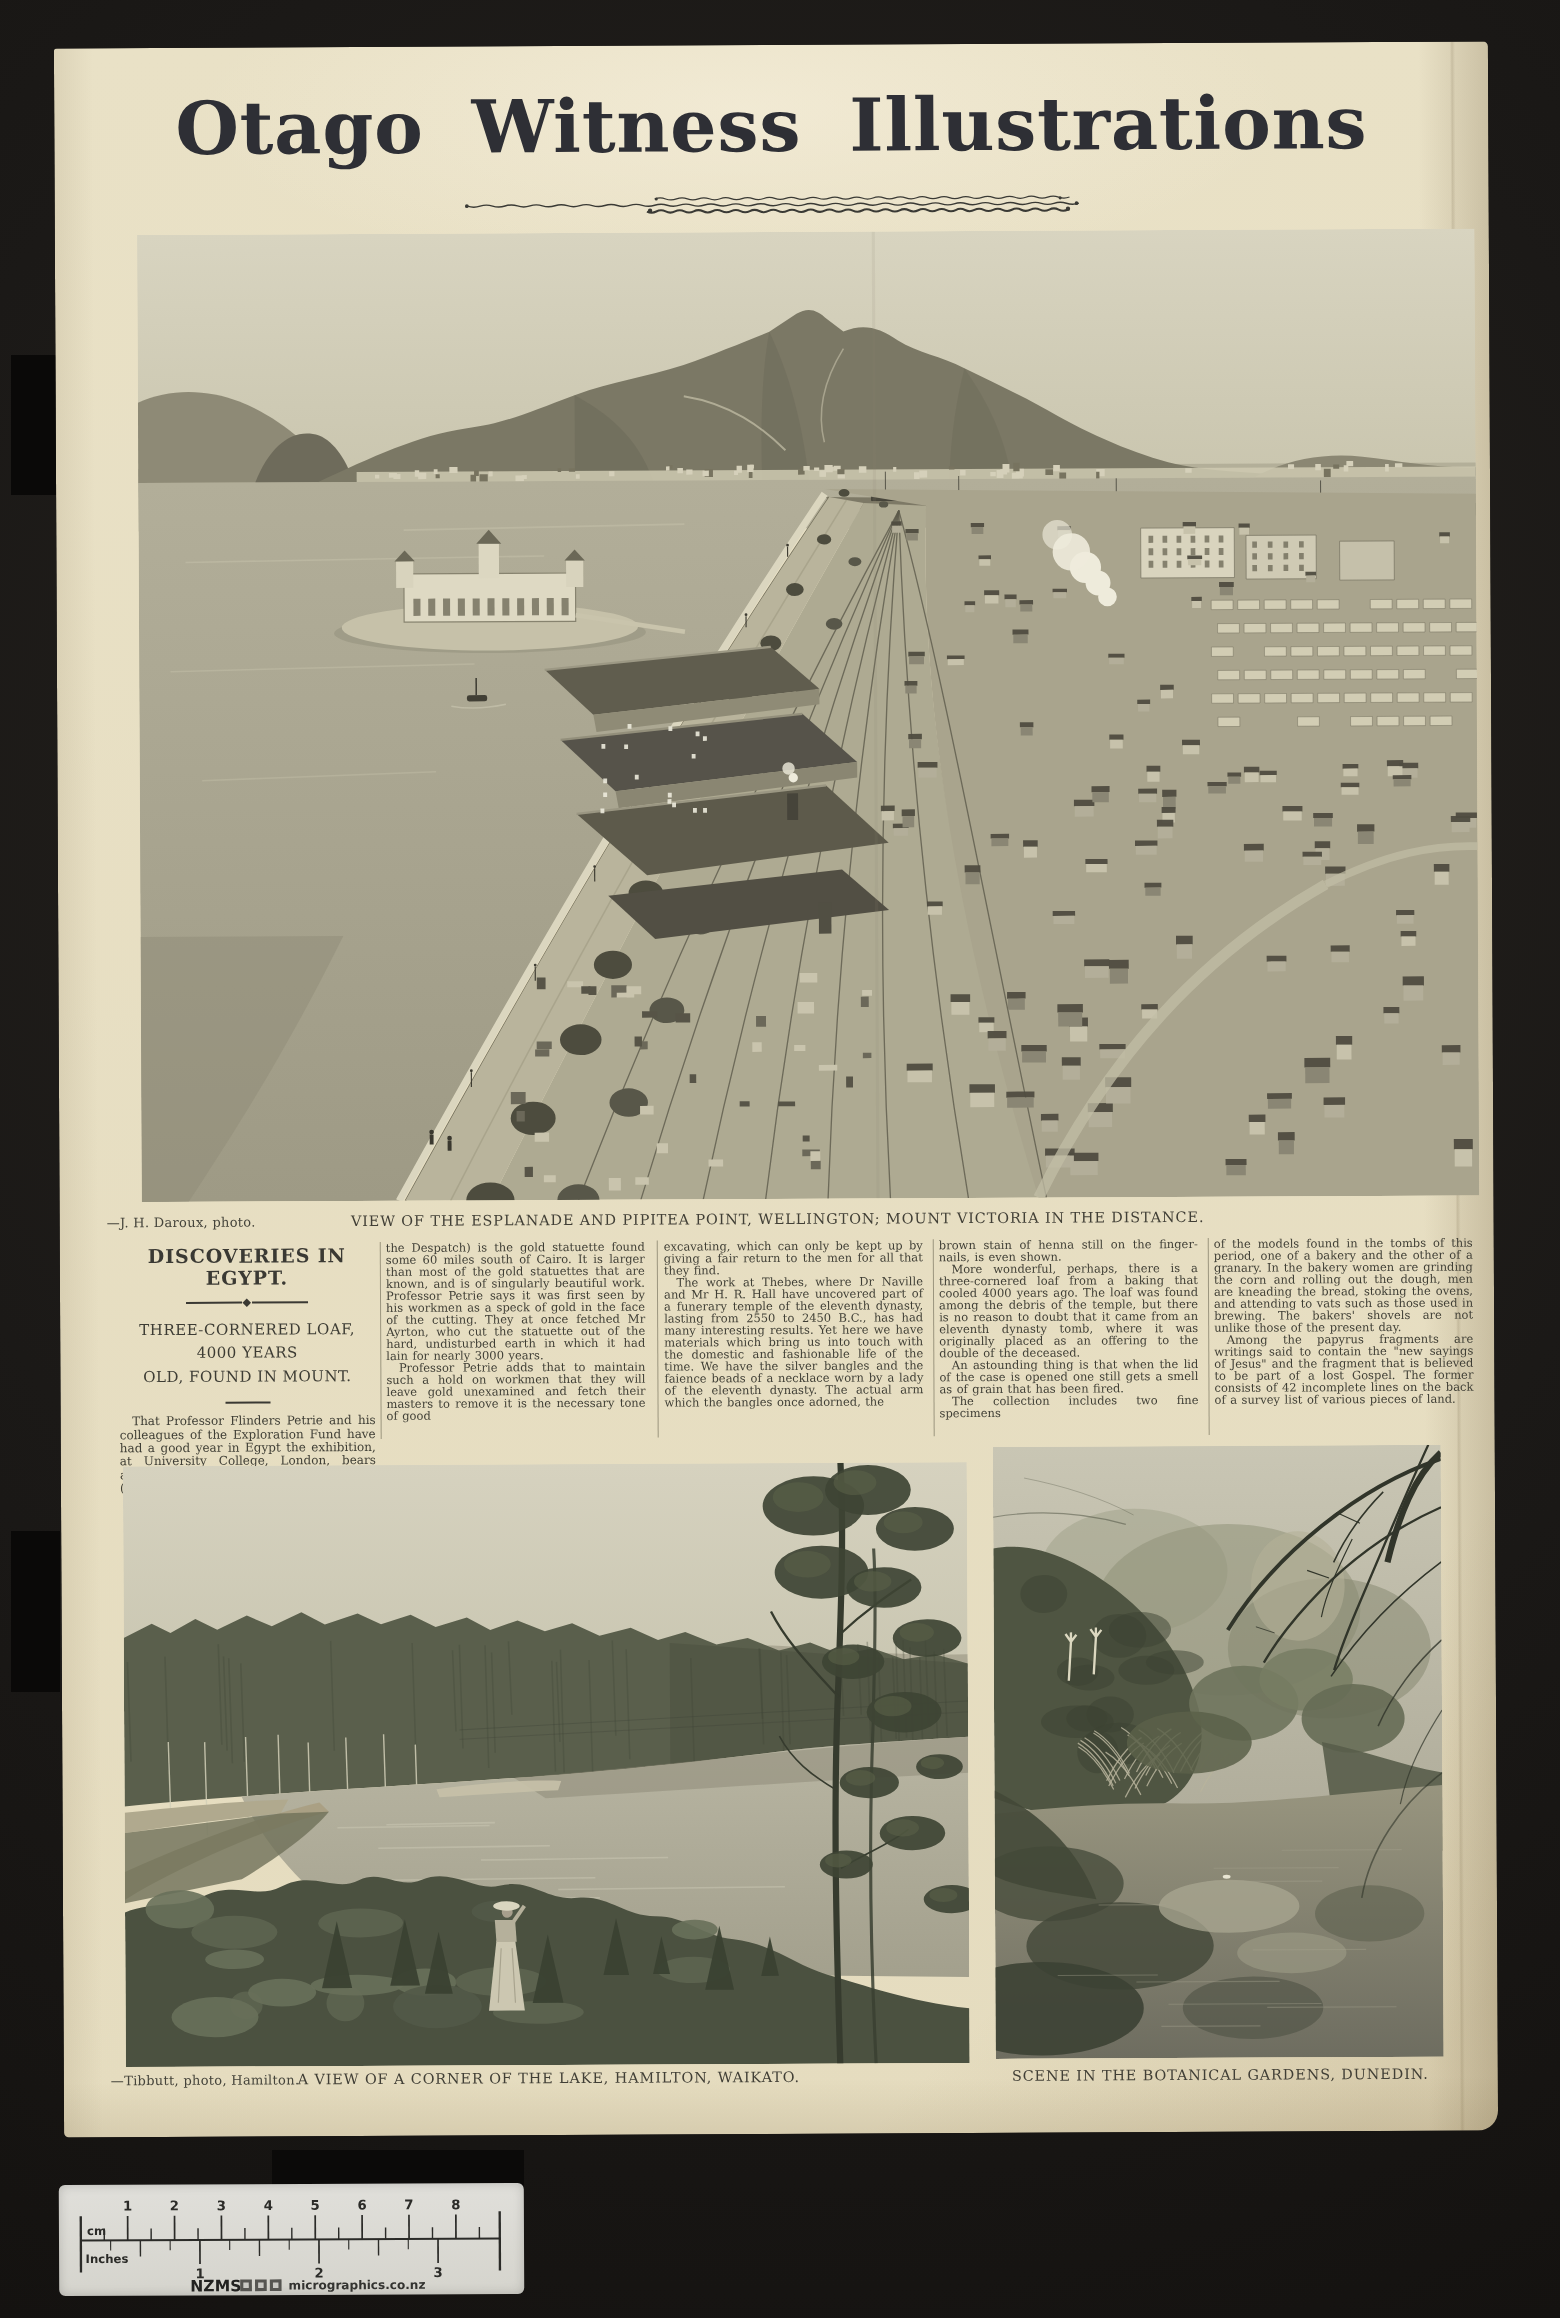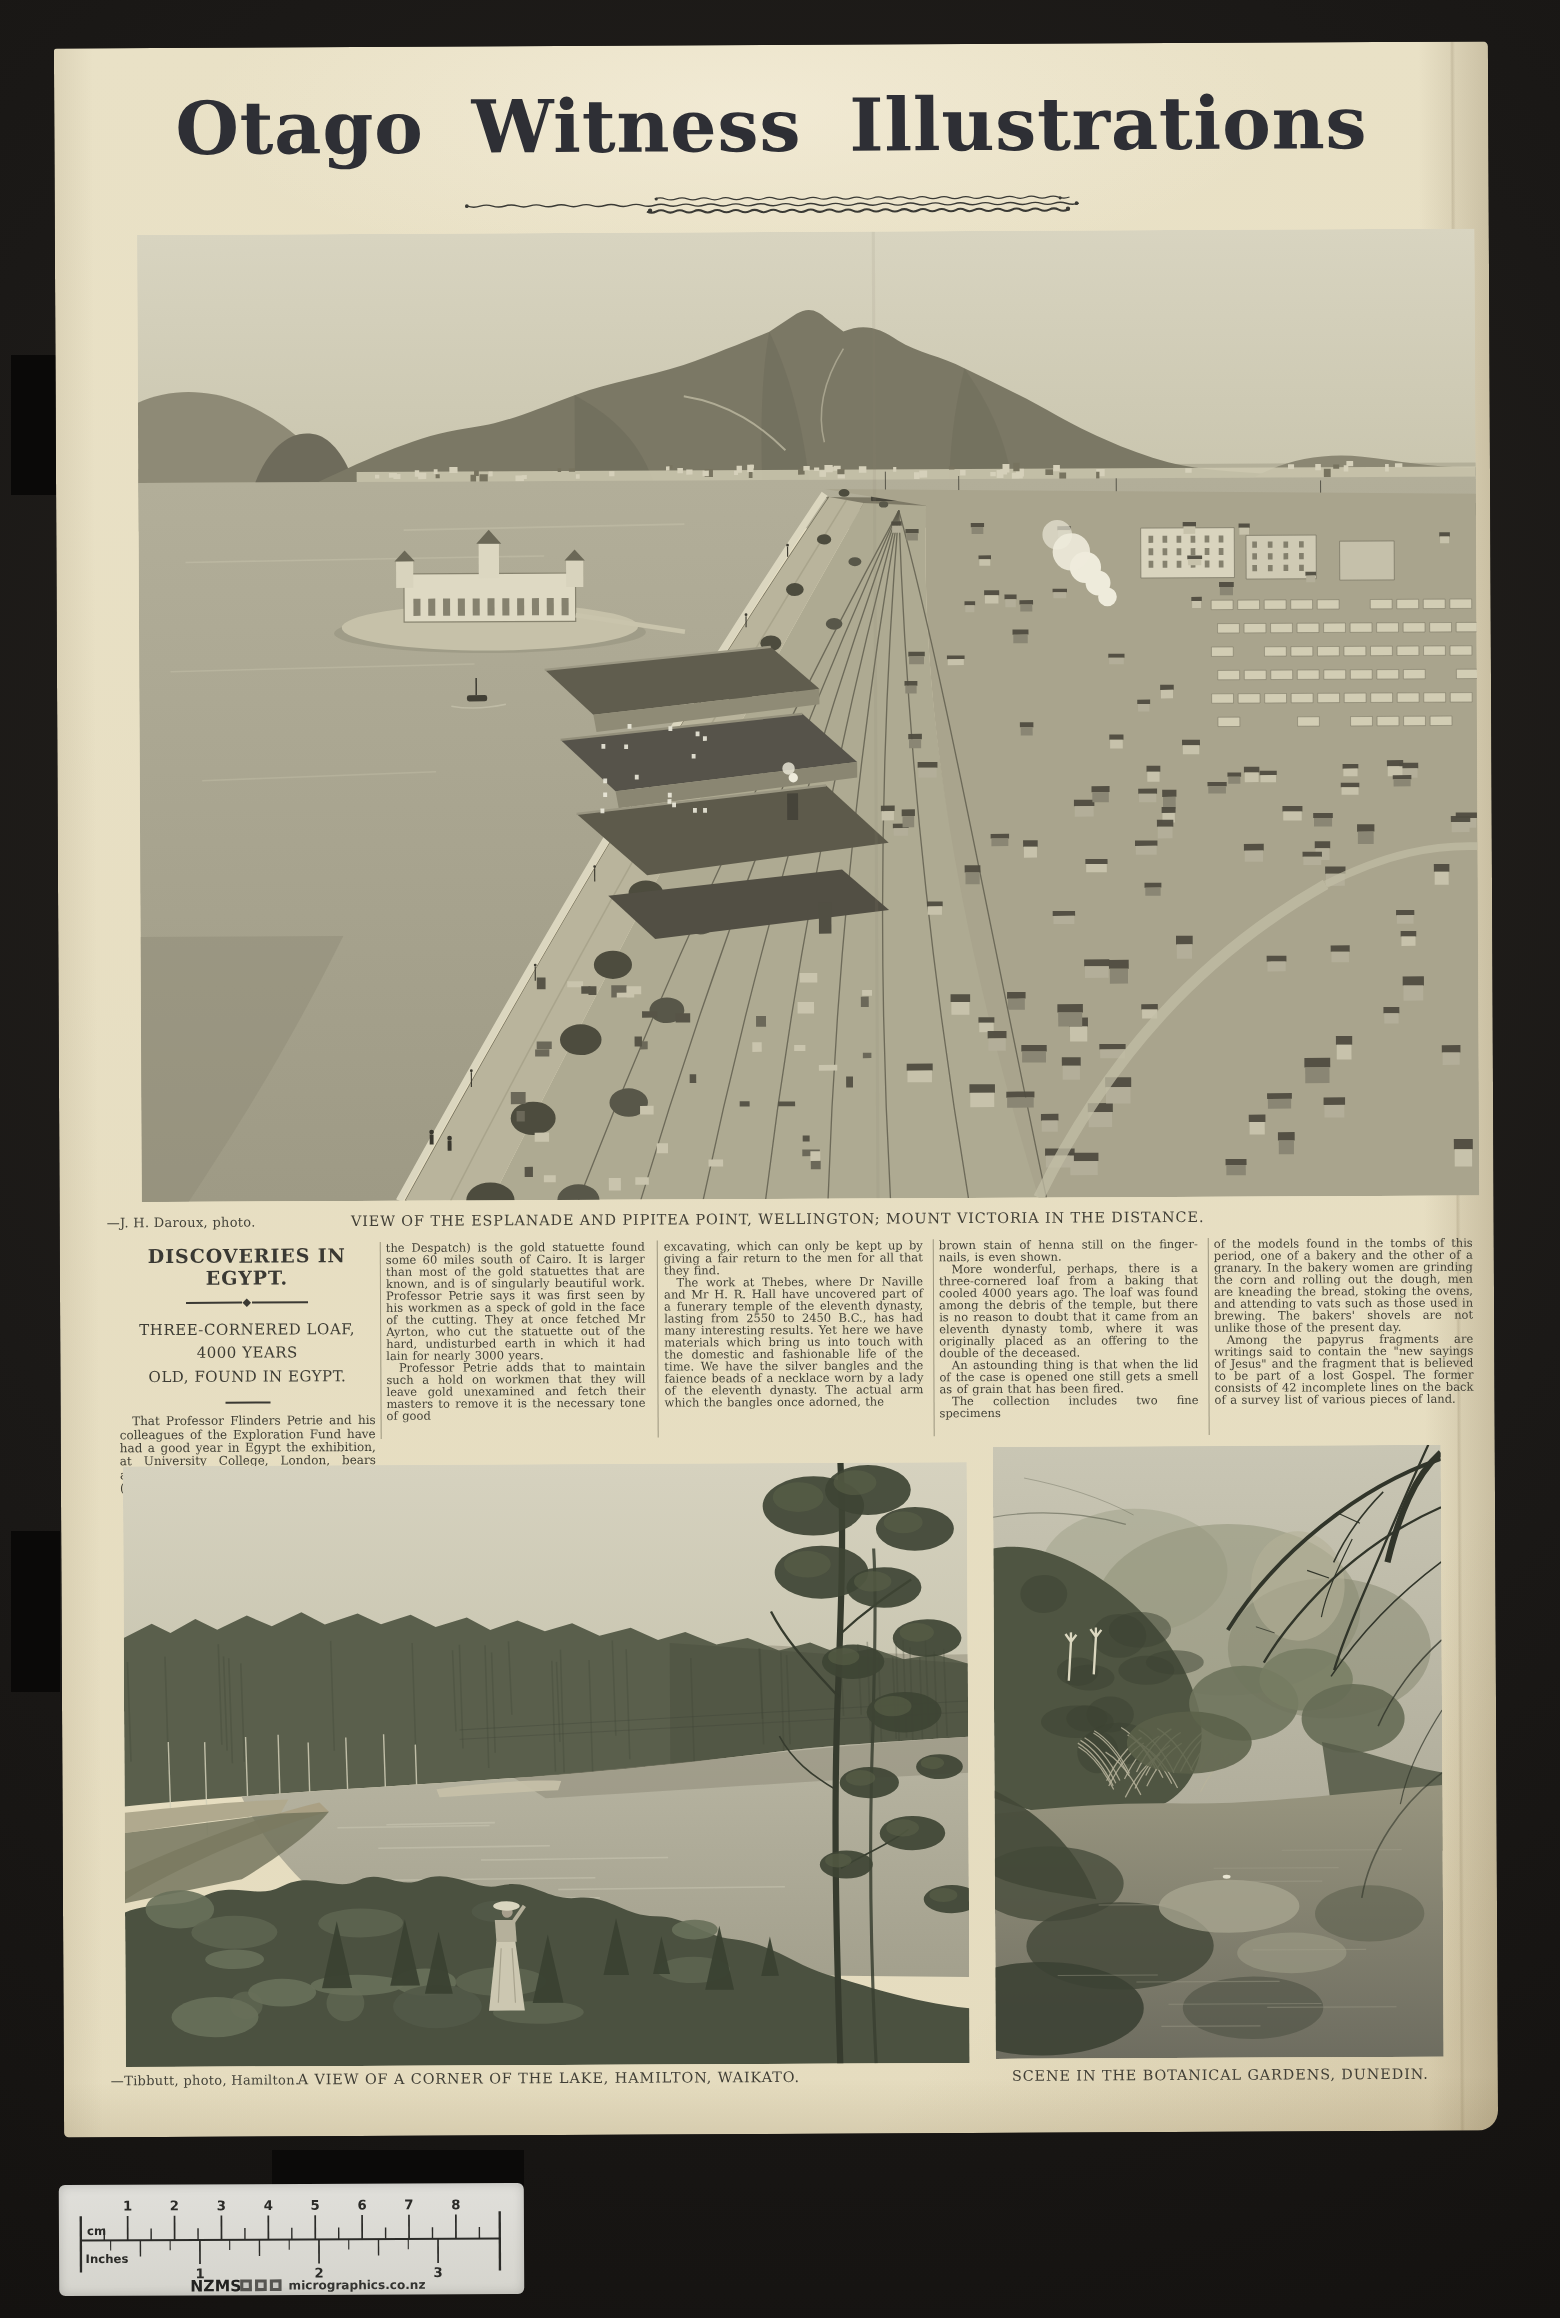--- a/index.html
+++ b/index.html
@@ -857,21 +857,21 @@
 
     <div class="col col1">
       <h2>DISCOVERIES IN EGYPT.</h2>
       <div class="divider">
           <span class="dline"></span>
           <span class="diamond"></span>
           <span class="dline"></span>
         </div>
       <h3>
         <span>THREE-CORNERED LOAF, 4000 YEARS</span><br>
-        <span>OLD, FOUND IN EGYPT.</span>
+        <span>OLD, FOUND IN MOUNT.</span>
       </h3>
       <div class="sdivider"></div>
       <p class="ind">That Professor Flinders Petrie and his colleagues of the Exploration Fund have had a good year in Egypt the exhibition, at University College, London, bears abundant witness.  The prize of the year (says</p>
     </div>
     <div class="col col2">
       <p>the Despatch) is the gold statuette found some 60 miles south of Cairo.  It is larger than most of the gold statuettes that are known, and is of singularly beautiful work. Professor Petrie says it was first seen by his workmen as a speck of gold in the face of the cutting.  They at once fetched Mr Ayrton, who cut the statuette out of the hard, undisturbed earth in which it had lain for nearly 3000 years.</p>
       <p class="ind">Professor Petrie adds that to maintain such a hold on workmen that they will leave gold unexamined and fetch their masters to remove it is the necessary tone of good</p>
     </div>
     <div class="col col3">
       <p>excavating, which can only be kept up by giving a fair return to the men for all that they find.</p>

